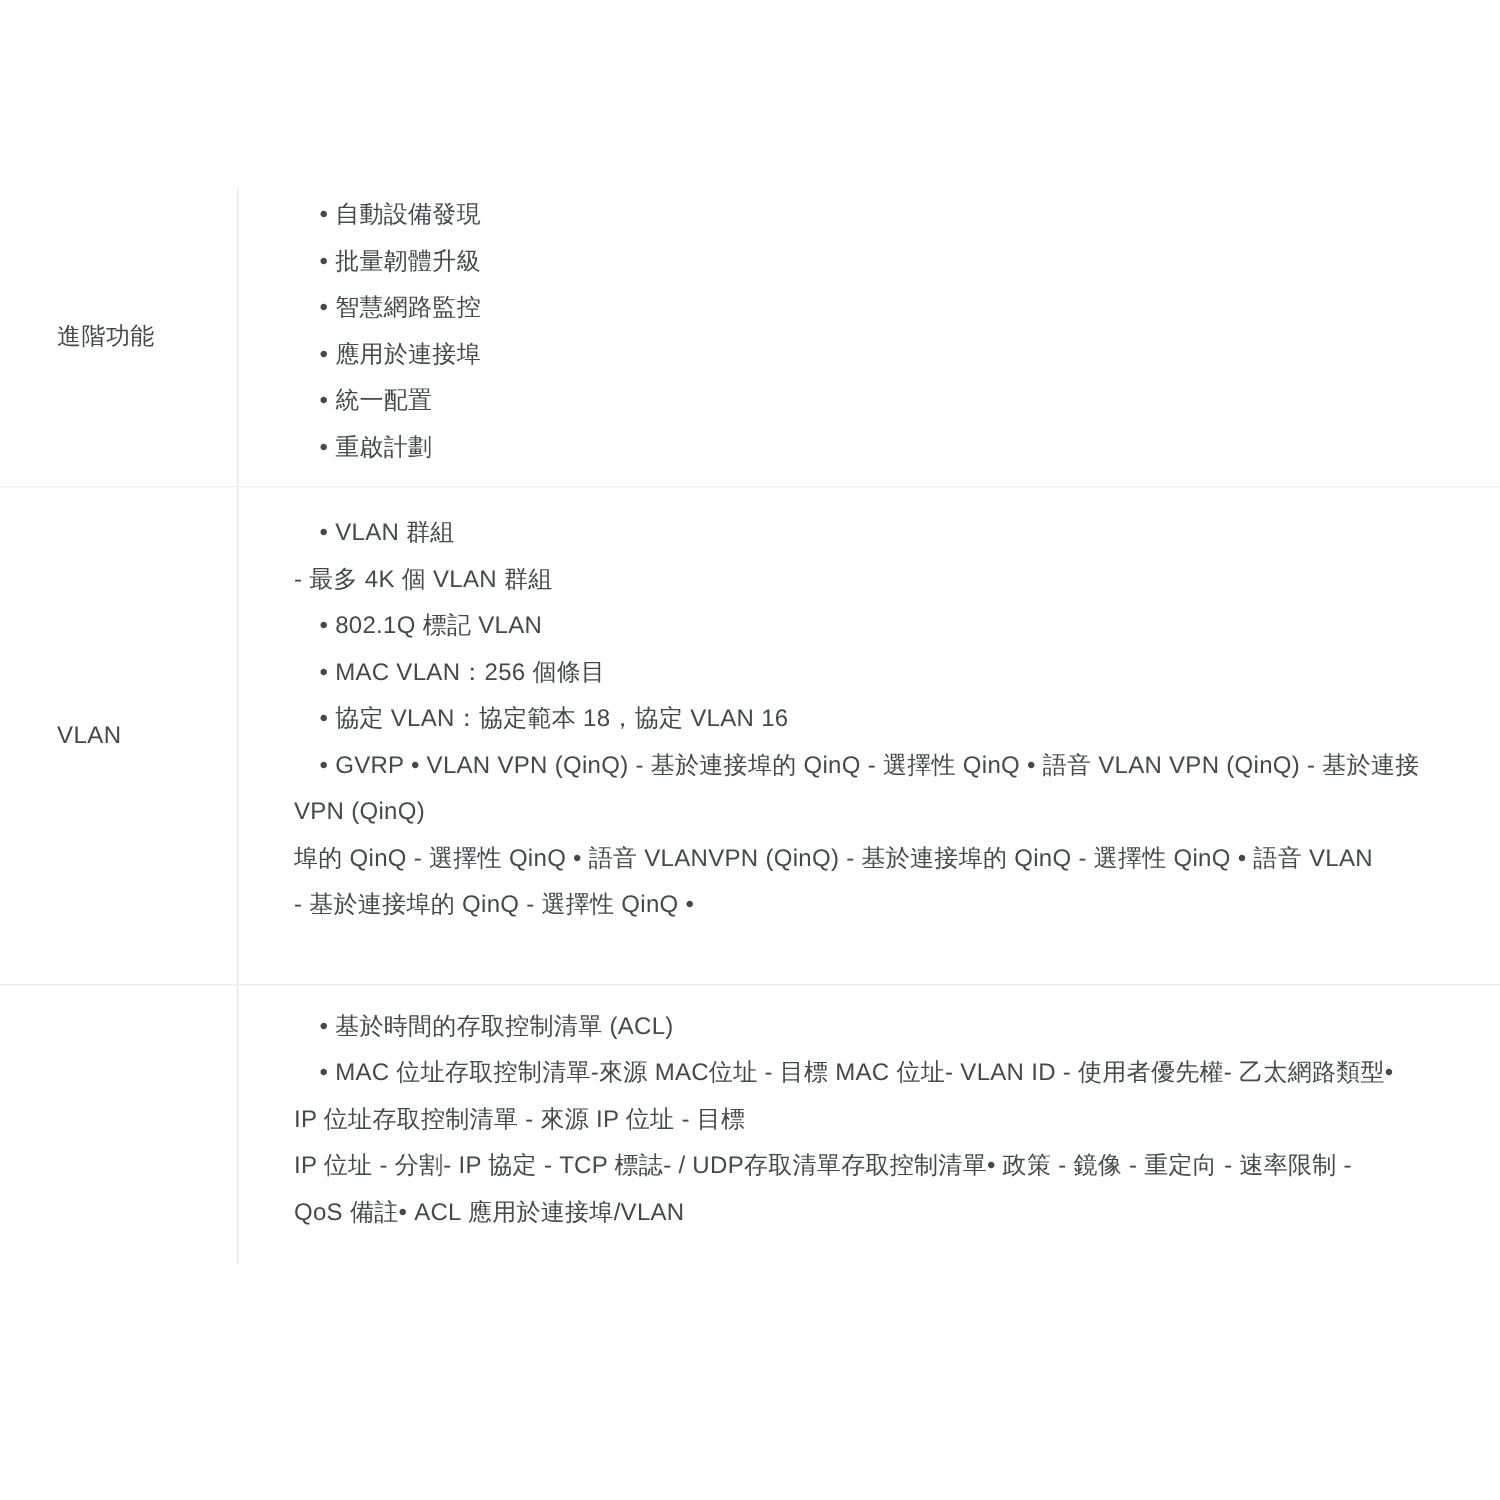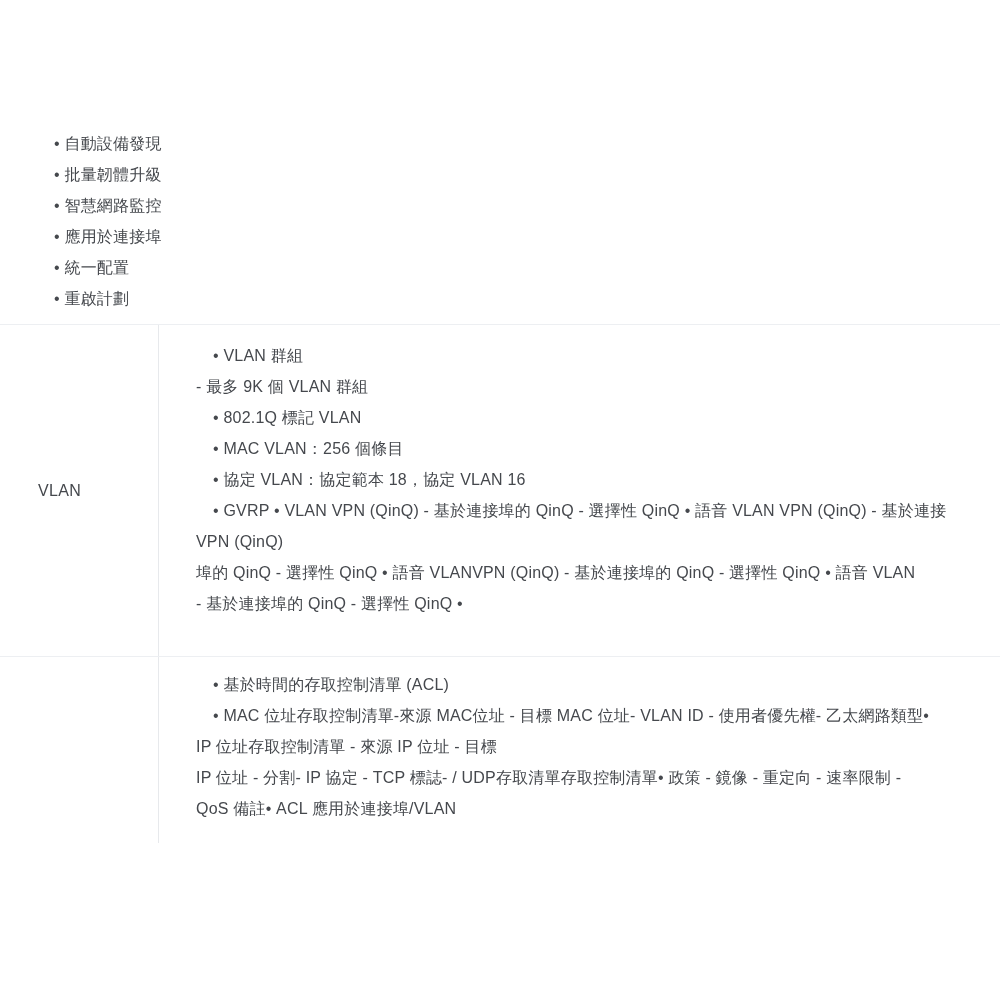--- a/index.html
+++ b/index.html
@@ -56,35 +56,36 @@
     padding-left: 17px;
   }
 </style>
 </head>
 <body>
 
 <div class="page">
   <div class="spec-table">
 
     <div class="spec-row row-0 bordered">
+      <div class="row-label">進階功能</div>
       <div class="row-content">
           <p class="spec-line indent">• 自動設備發現</p>
           <p class="spec-line indent">• 批量韌體升級</p>
           <p class="spec-line indent">• 智慧網路監控</p>
           <p class="spec-line indent">• 應用於連接埠</p>
           <p class="spec-line indent">• 統一配置</p>
           <p class="spec-line indent">• 重啟計劃</p>
         </div>
     </div>
 
     <div class="spec-row row-1 bordered">
       <div class="row-label">VLAN</div>
       <div class="row-content">
           <p class="spec-line indent">• VLAN 群組</p>
-          <p class="spec-line">- 最多 9K 個 VLAN 群組</p>
+          <p class="spec-line">- 最多 4K 個 VLAN 群組</p>
           <p class="spec-line indent">• 802.1Q 標記 VLAN</p>
           <p class="spec-line indent">• MAC VLAN：256 個條目</p>
           <p class="spec-line indent">• 協定 VLAN：協定範本 18，協定 VLAN 16</p>
           <p class="spec-line indent">• GVRP • VLAN VPN (QinQ) - 基於連接埠的 QinQ - 選擇性 QinQ • 語音 VLAN VPN (QinQ) - 基於連接</p>
           <p class="spec-line">VPN (QinQ)</p>
           <p class="spec-line">埠的 QinQ - 選擇性 QinQ • 語音 VLANVPN (QinQ) - 基於連接埠的 QinQ - 選擇性 QinQ • 語音 VLAN</p>
           <p class="spec-line">- 基於連接埠的 QinQ - 選擇性 QinQ •</p>
         </div>
     </div>
 

